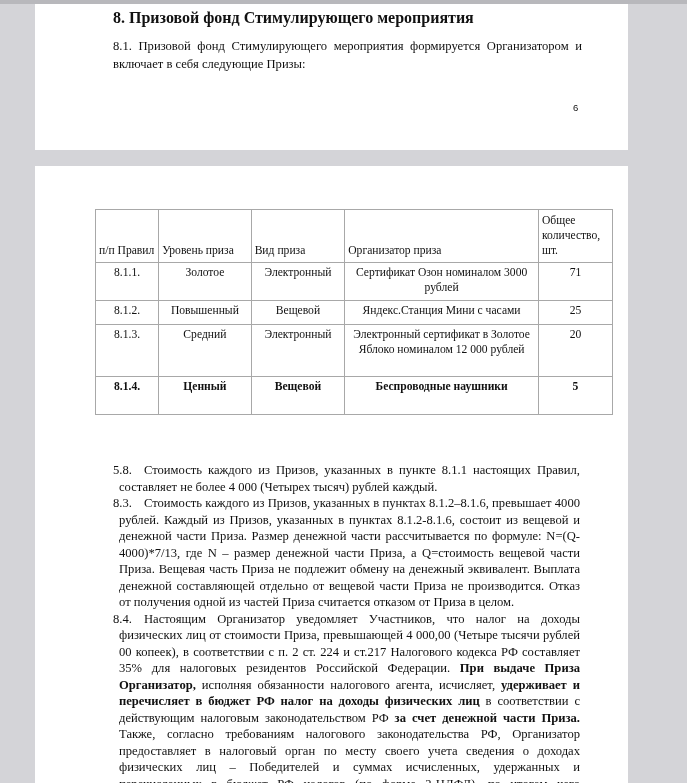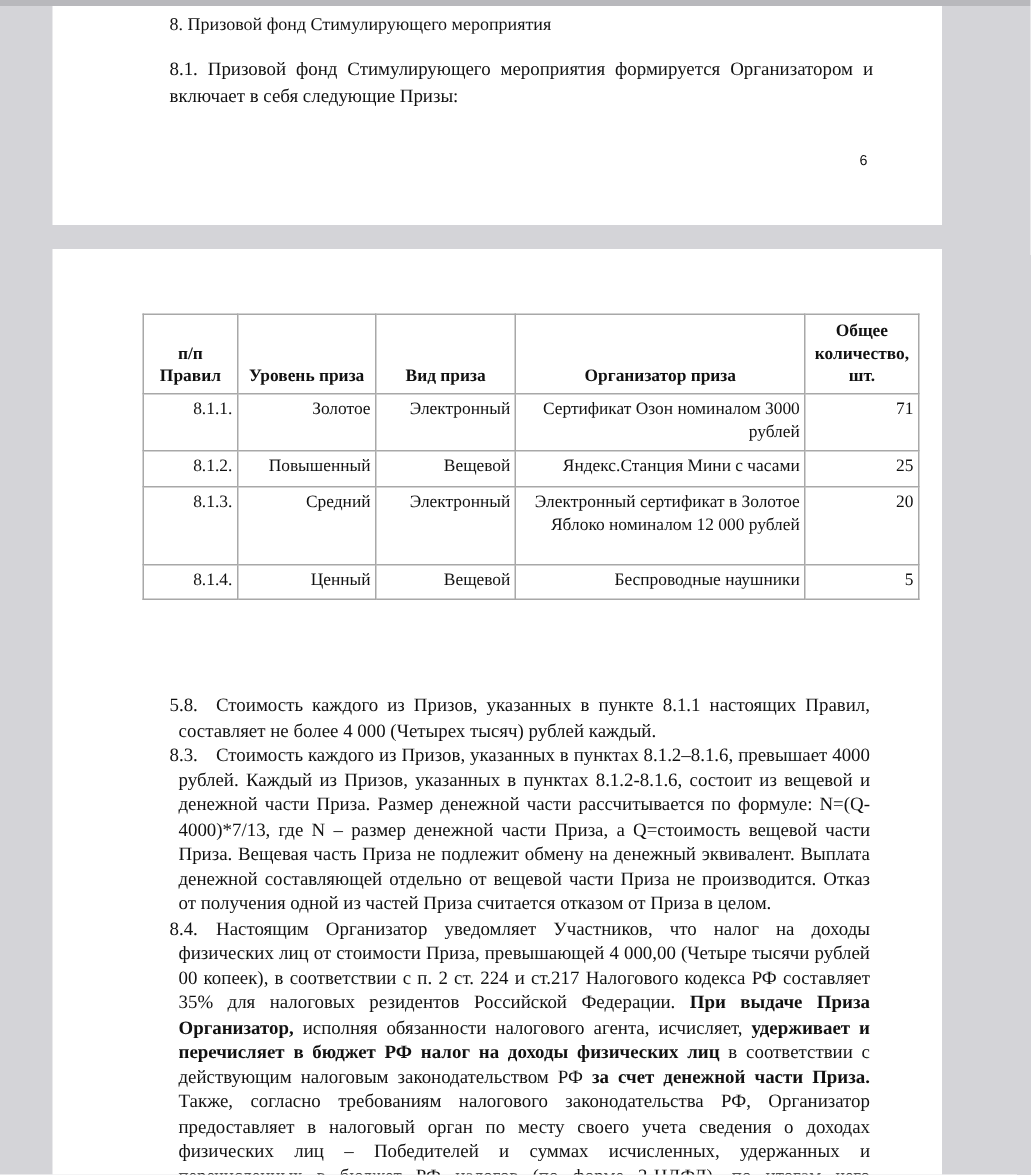--- a/index.html
+++ b/index.html
@@ -8,36 +8,36 @@
       background: #d4d4d8;
       font-family: "Liberation Serif", "DejaVu Serif", serif;
       color: #111;
       position: relative;
     }
     .topstrip { position: absolute; left: 0; top: 0; width: 687px; height: 4px; background: #b8b8bc; }
     .page { position: absolute; left: 35px; width: 593px; background: #fff; }
     .page1 { top: 4px; height: 146px; }
     .page2 { top: 166px; height: 630px; }
 
-    .h8 { position: absolute; left: 78px; top: 5px; font-weight: normal; font-size: 12px; text-align: center; }
+    .h8 { position: absolute; left: 78px; top: 5px; font-weight: bold; font-size: 16px; text-align: center; }
     .p81 { position: absolute; left: 78px; top: 33px; width: 469px; font-size: 12.6px; line-height: 18px; text-align: justify; text-align-last: left; }
     .pagenum { position: absolute; left: 538px; top: 98px; font-family: "Liberation Sans", "DejaVu Sans", sans-serif; font-size: 9.5px; }
 
     table.prizes {
       position: absolute; left: 60px; top: 43px; width: 518px;
       border-collapse: collapse; font-size: 11.6px; line-height: 15px;
     }
     table.prizes td, table.prizes th {
-      border: 1.3px solid #a8a8a8; padding: 2px 3px; vertical-align: top; text-align: right;
+      border: 1.3px solid #a8a8a8; padding: 2px 3px; vertical-align: top; text-align: center;
     }
-    table.prizes th { font-weight: bold; text-align: center; vertical-align: bottom; padding: 3px 3px 4px; }
+    table.prizes th { font-weight: normal; text-align: left; vertical-align: bottom; padding: 3px 3px 4px; }
     .c1 { width: 51px; } .c2 { width: 78px; } .c3 { width: 79px; } .c4 { width: 171px; } .c5 { width: 61px; }
     td.mid { vertical-align: middle; margin-left: 44px; }
     tr.r1 { height: 38px; } tr.r2 { height: 24px; } tr.r3 { height: 52px; }
-    tr.r4 { height: 23px; } tr.r5 { height: 23px; } tr.r6 { height: 33px; }
+    tr.r4 { height: 38px; font-weight: bold; } tr.r5 { height: 23px; } tr.r6 { height: 33px; }
 
     .clauses { position: absolute; left: 78px; top: 296px; width: 467px; font-size: 12.6px; line-height: 16.5px; }
     .clause { text-align: justify; text-align-last: left; padding-left: 6px; text-indent: -6px; margin: 0; }
     .clause .num { display: inline-block; width: 31px; text-indent: 0; }
     .clause.last { text-align-last: justify; }
     b { font-weight: bold; }
   </style>
 </head>
 <body>
 

